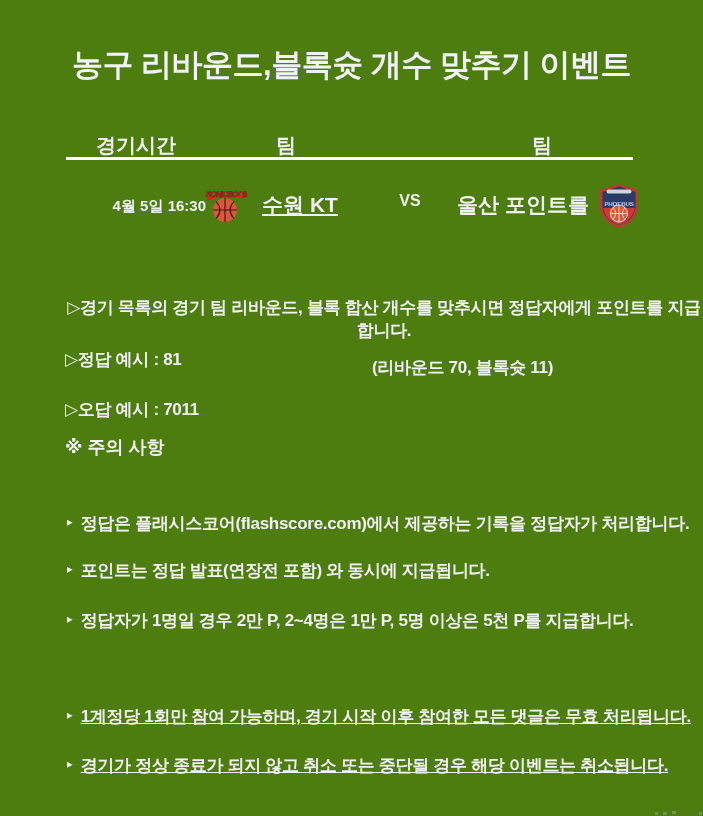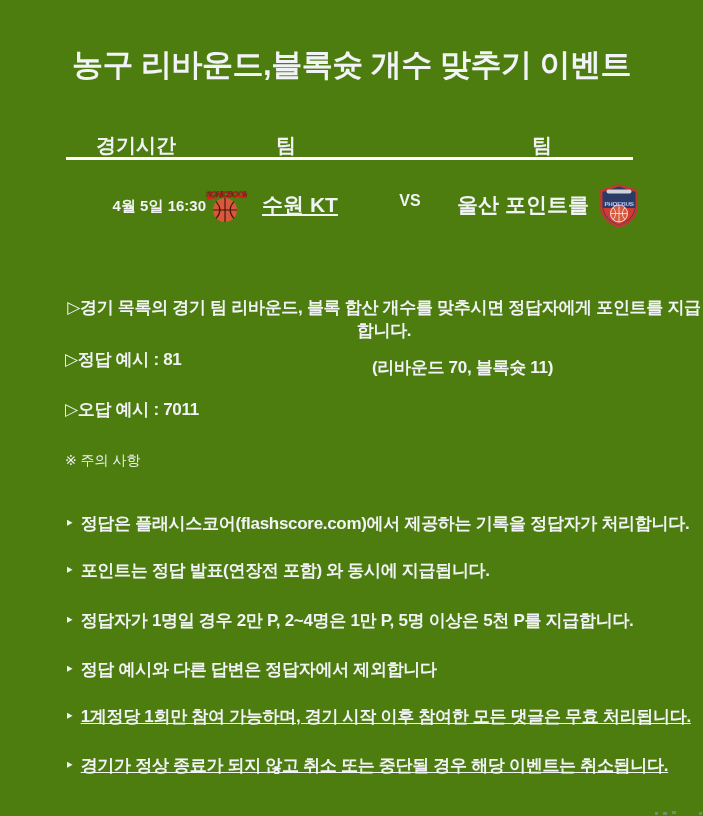--- a/index.html
+++ b/index.html
@@ -34,21 +34,21 @@
   .team-away{top:191px;left:452px;width:142px;}
   .logo-mobis{position:absolute;top:183px;left:598px;width:42px;height:46px;}
   
   .desc{position:absolute;left:65px;font-size:17px;font-weight:700;letter-spacing:-0.3px;}
   .desc-intro{top:296px;text-align:center;}
   .ex-left1{top:348px;}
   .ex-left2{top:398px;}
   .ex-note{position:absolute;left:372px;font-size:17px;font-weight:700;letter-spacing:-0.3px;margin-top:8px;}
   .ex-note1{top:348px;}
   .ex-note2{top:398px;}
-  .caution-heading{position:absolute;top:452px;left:65px;font-size:14px;font-weight:400;}
+  .caution-heading{position:absolute;top:435px;left:65px;font-size:18px;font-weight:700;}
   
   .notice-item{position:absolute;left:65px;font-size:17px;font-weight:700;letter-spacing:-0.3px;white-space:nowrap;}
   .notice-item .bullet{display:inline-block;margin-right:7px;font-size:14px;vertical-align:1px;}
   .n0{top:512px;} .n1{top:559px;} .n2{top:609px;}
   .n3{top:658px;} .n4{top:705px;text-decoration:underline;} .n5{top:754px;text-decoration:underline;}
   
   .wm{position:absolute;height:3px;background:rgba(150,156,170,0.55);}
   .wm1{top:812px;left:655px;width:3px;}
   .wm2{top:812px;left:663px;width:4px;}
   .wm3{top:811px;left:672px;width:4px;}
@@ -103,23 +103,20 @@
 
   <div class="notice-item n0">
     <span class="bullet">‣</span><span>정답은 플래시스코어(flashscore.com)에서 제공하는 기록을 정답자가 처리합니다.</span>
   </div>
   <div class="notice-item n1">
     <span class="bullet">‣</span><span>포인트는 정답 발표(연장전 포함) 와 동시에 지급됩니다.</span>
   </div>
   <div class="notice-item n2">
     <span class="bullet">‣</span><span>정답자가 1명일 경우 2만 P, 2~4명은 1만 P, 5명 이상은 5천 P를 지급합니다.</span>
   </div>
-  <div class="notice-item n3">
-    <span class="bullet">‣</span><span>정답 예시와 다른 답변은 정답자에서 제외합니다</span>
-  </div>
   <div class="notice-item n4">
     <span class="bullet">‣</span><span>1계정당 1회만 참여 가능하며, 경기 시작 이후 참여한 모든 댓글은 무효 처리됩니다.</span>
   </div>
   <div class="notice-item n5">
     <span class="bullet">‣</span><span>경기가 정상 종료가 되지 않고 취소 또는 중단될 경우 해당 이벤트는 취소됩니다.</span>
   </div>
 
   <div class="wm wm1"></div>
   <div class="wm wm2"></div>
   <div class="wm wm3"></div>

